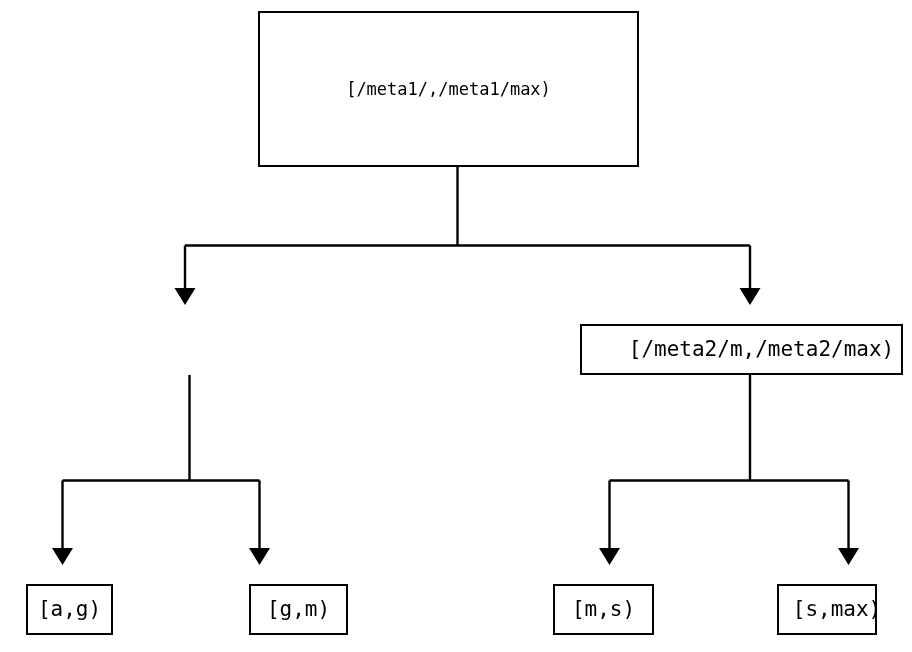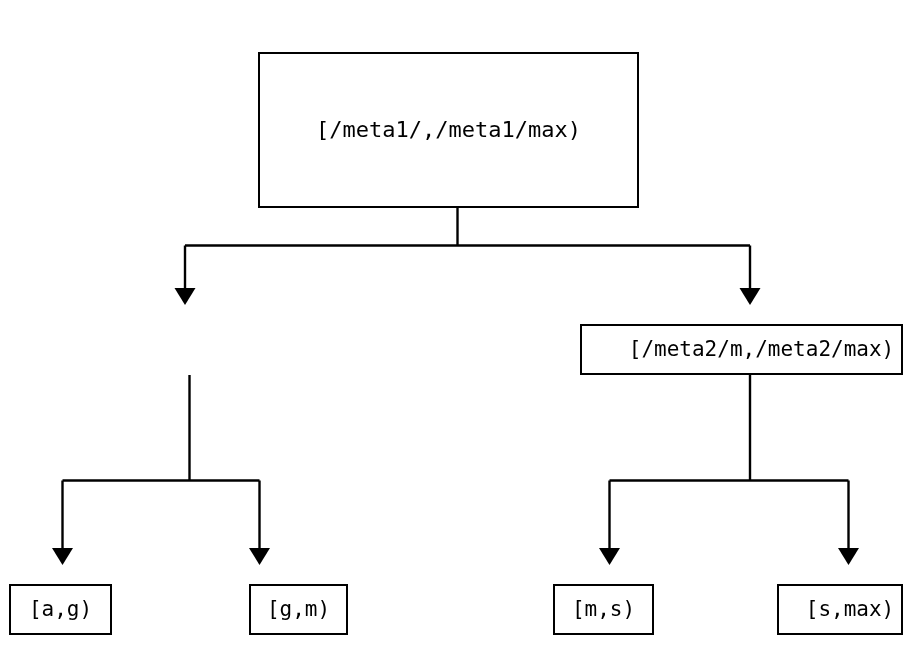--- a/index.html
+++ b/index.html
@@ -30,22 +30,21 @@
   }
   .node-label {
     display: block;
     line-height: 1;
   }
   #root-node {
     left: 258px;
     top: 11px;
     width: 381px;
     height: 156px;
-    font-size: 22px;
-    margin-top: 41px;
+    font-size: 17px;
   }
   #node-meta2-low {
     left: 21px;
     top: 324px;
     width: 327px;
     height: 51px;
     font-size: 21px;
   }
   #node-meta2-high {
     left: 580px;
@@ -53,24 +52,24 @@
     width: 323px;
     height: 51px;
     font-size: 21px;
     padding-left: 40px;
   }
   .leaf {
     top: 584px;
     height: 51px;
     font-size: 21px;
   }
-  #leaf-a-g   { left: 9px;   width: 103px; }
+  #leaf-a-g   { left: 26px;   width: 87px; }
   #leaf-g-m   { left: 205px; width: 99px; margin-left: 44px; }
   #leaf-m-s   { left: 553px; width: 101px; }
-  #leaf-s-max { left: 777px; width: 126px; padding-left: 20px; }
+  #leaf-s-max { left: 777px; width: 100px; padding-left: 20px; }
 
   svg#edges {
     position: absolute;
     left: 0;
     top: 0;
     width: 912px;
     height: 652px;
     pointer-events: none;
   }
   svg#edges path,

